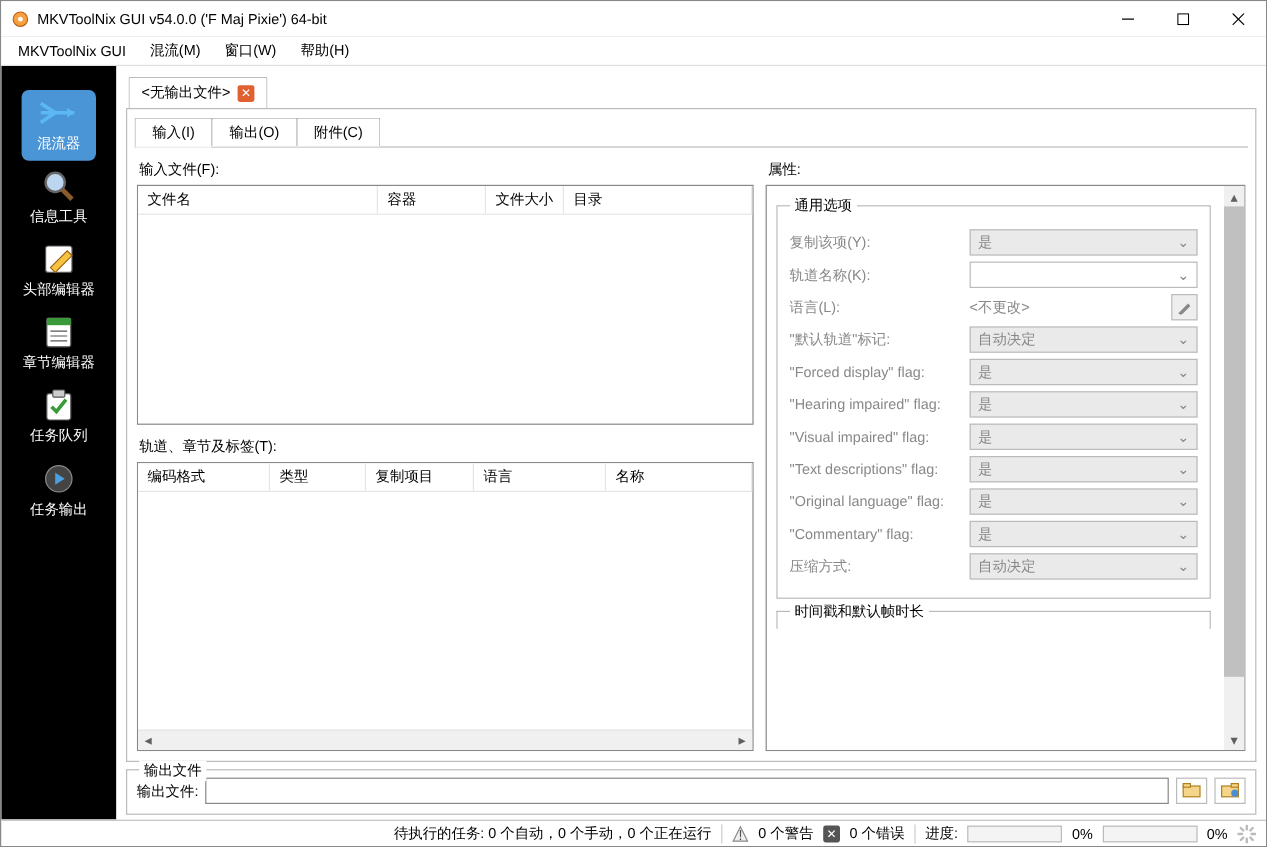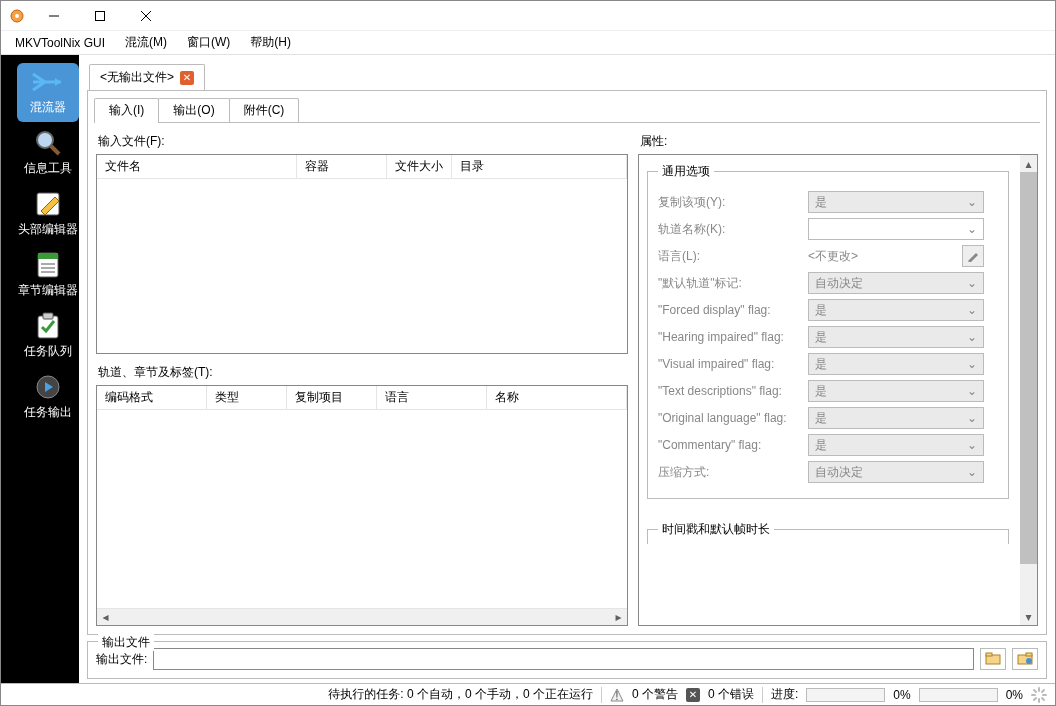--- a/index.html
+++ b/index.html
@@ -12,21 +12,21 @@
 .titlebar .winbtn { width: 46px; height: 30px; display: flex; align-items: center; justify-content: center; color: #000; }
 
 
 .menubar { height: 24px; display: flex; align-items: center; padding: 0 4px; background: #fff; border-bottom: 1px solid #e0e0e0; }
 .menubar .menuitem { padding: 2px 10px; color: #000; }
 
 
 .mainarea { flex: 1; display: flex; overflow: hidden; }
 
 
-.sidebar { width: 78px; background: #000; display: flex; flex-direction: column; align-items: flex-end; padding-top: 8px; }
+.sidebar { width: 96px; background: #000; display: flex; flex-direction: column; align-items: center; padding-top: 20px; }
 .sideitem { width: 62px; display: flex; flex-direction: column; align-items: center; padding: 4px 0 6px; color: #fff; font-size: 11px; border-radius: 6px; margin-bottom: 2px; }
 .sideitem.active { background: #4a95d6; }
 .sideitem .si-icon { width: 36px; height: 30px; display: flex; align-items: center; justify-content: center; margin-bottom: 2px; }
 .sideitem span { text-align: center; }
 
 
 .content { flex: 1; padding: 8px 8px 4px 8px; display: flex; flex-direction: column; background: #fff; overflow: hidden; position: relative; }
 
 
 .filetabrow { height: 28px; display: flex; align-items: flex-end; border-bottom: 1px solid #bbb; }
@@ -56,21 +56,21 @@
 .hscroll { height: 17px; background: #f0f0f0; border-top: 1px solid #e5e5e5; display: flex; align-items: center; }
 .hscroll .arrow { width: 17px; height: 17px; display: flex; align-items: center; justify-content: center; color: #606060; }
 .hscroll .track { flex: 1; }
 
 .propbox { border: 1px solid #888; background: #fff; flex: 1; padding: 6px 8px 0 8px; overflow: hidden; display: flex; flex-direction: column; position: relative; }
 .propbox .vscroll { position: absolute; right: 0; top: 0; bottom: 0; width: 17px; background: #f0f0f0; display: flex; flex-direction: column; }
 .propbox .vscroll .arrow { height: 17px; display: flex; align-items: center; justify-content: center; color: #606060; }
 .propbox .vscroll .track { flex: 1; }
 .propbox .vscroll .thumb { background: #c0c0c0; width: 100%; }
 
-fieldset { border: 1px solid #bbb; padding: 6px 24px 10px 10px; margin: 2px 20px 20px 0; }
+fieldset { border: 1px solid #bbb; padding: 6px 10px 10px 10px; margin: 2px 20px 0 0; }
 legend { padding: 0 4px; color: #000; }
 .prow { display: flex; align-items: center; margin: 5px 0; gap: 10px; }
 .prow .plabel { width: 140px; color: #888; }
 .prow .pfield { flex: 1; }
 .combo { height: 22px; border: 1px solid #bbb; background: #eaeaea; display: flex; align-items: center; padding: 0 6px; color: #888; position: relative; }
 .combo.white { background: #fff; }
 .combo .chev { position: absolute; right: 6px; top: 3px; color: #888; }
 .plainval { color: #888; }
 .editicon { width: 22px; height: 22px; border: 1px solid #bbb; background: #eee; display: flex; align-items: center; justify-content: center; color: #888; }
 
@@ -96,20 +96,21 @@
 </head>
 <body>
 
 <div class="titlebar">
   <span class="icon">
     <svg width="16" height="16" viewBox="0 0 16 16">
         <circle cx="8" cy="8" r="6" fill="#f5a042" stroke="#c06010"></circle>
         <circle cx="8" cy="8" r="2" fill="#fff"></circle>
       </svg>
   </span>
+  <span class="title">MKVToolNix GUI v54.0.0 ('F Maj Pixie') 64-bit</span>
   <div class="winbtn">
       <svg width="10" height="10">
         <line x1="0" y1="5" x2="10" y2="5" stroke="#000"></line>
       </svg>
     </div>
   <div class="winbtn">
       <svg width="10" height="10">
         <rect x="0.5" y="0.5" width="9" height="9" fill="none" stroke="#000"></rect>
       </svg>
     </div>

